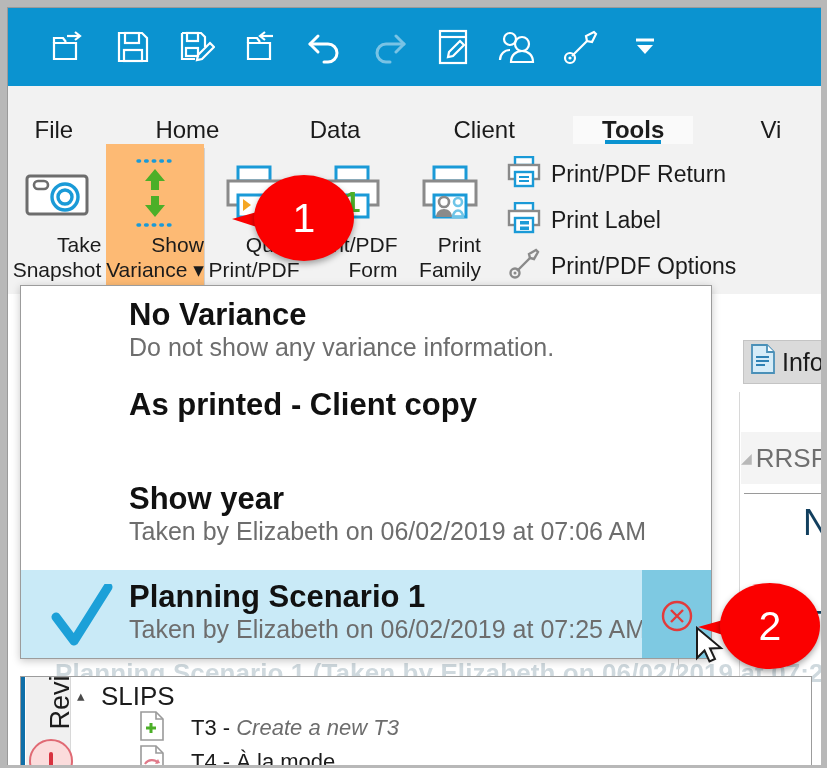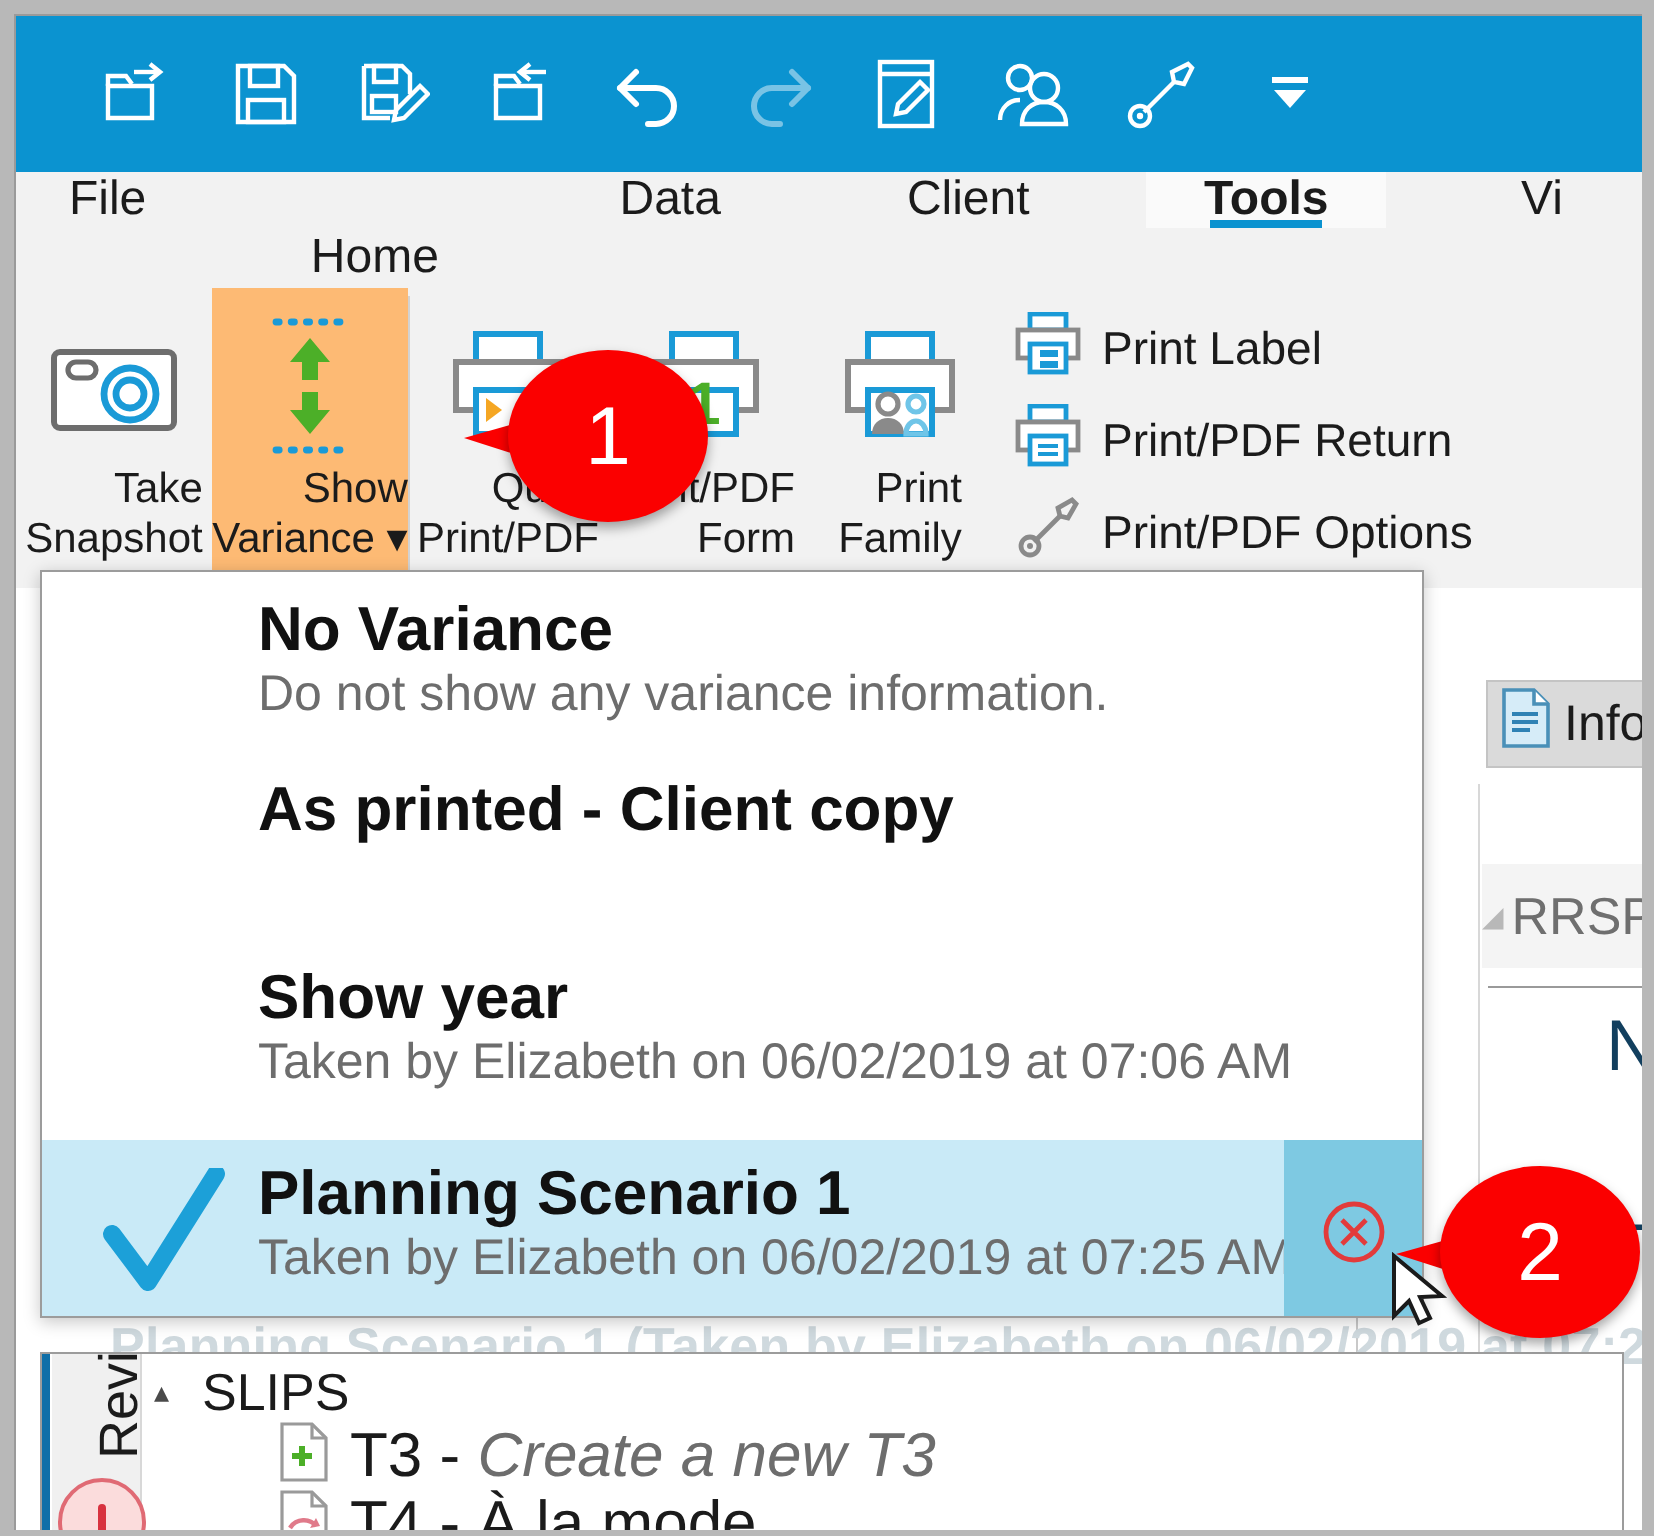--- a/index.html
+++ b/index.html
@@ -23,21 +23,21 @@
   .qat-inner{display:flex;align-items:center;height:78px;padding-left:40px;gap:22px;}
   .qicon{width:42px;height:42px;display:flex;align-items:center;justify-content:center;cursor:pointer;}
   .qicon svg{display:block;}
   .qicon.dim svg{opacity:.45;}
 
   
   .tabstrip{
     position:absolute;left:0;top:78px;width:813px;height:58px;
     background:#f2f2f2;border-bottom:1px solid #dcdcdc;
   }
-  .tabs{display:flex;height:58px;align-items:flex-start;gap:28px;}
+  .tabs{display:flex;height:58px;align-items:flex-end;gap:28px;}
   .tab{
     display:flex;align-items:center;justify-content:center;
     font-size:24px;color:#1b1b1b;cursor:pointer;position:relative;
     padding:0 8px;
   }
   .tab.t-file{width:108px;}
   .tab.t-home{width:148px;margin-top:29px;}
   .tab.t-data{width:148px;}
   .tab.t-client{width:152px;}
   .tab.t-tools{width:148px;background:#fafafa;font-weight:bold;}
@@ -104,21 +104,21 @@
   .tp-badge{
     position:absolute;left:8px;top:62px;width:40px;height:40px;border-radius:50%;
     background:#fbdcdc;border:2px solid #e06a74;display:flex;align-items:center;justify-content:center;
   }
   .tp-badge i{display:block;width:4px;height:18px;background:#d8323f;border-radius:2px;}
   .tree{position:absolute;left:56px;top:4px;right:0;}
   .tnode{display:flex;align-items:center;height:30px;gap:8px;}
   .tnode .twist{font-size:15px;color:#4a4a4a;width:16px;}
   .tnode .tlabel{font-size:26px;color:#1b1b1b;white-space:nowrap;}
   .tchild{display:flex;align-items:center;height:34px;gap:10px;padding-left:62px;}
-  .tchild .tlabel{font-size:31px;color:#1b1b1b;white-space:nowrap;}
+  .tchild .tlabel{font-size:22px;color:#1b1b1b;white-space:nowrap;margin-left:16px;}
   .tchild .tlabel em{font-style:italic;color:#6d6d6d;}
 
   
   .menu{
     position:absolute;left:12px;top:277px;width:690px;height:372px;
     background:#ffffff;border:1px solid #9c9c9c;box-shadow:0 2px 8px rgba(0,0,0,.22);
     overflow:hidden;
   }
   .mitem{position:relative;padding:0 0 0 108px;cursor:pointer;}
   .mitem .mtitle{font-size:31px;font-weight:bold;color:#111111;line-height:34px;white-space:nowrap;}
@@ -330,36 +330,36 @@
         <div class="rlabel"><span>Print</span><br><span>Family</span></div>
       </div>
 
       <div class="rlist">
         <div class="rrow">
           <span>
             <svg width="34" height="32" viewBox="0 0 34 32">
                 <rect x="8" y="1" width="18" height="8" fill="#fff" stroke="#1a9ad7" stroke-width="2.4"></rect>
                 <rect x="2" y="9" width="30" height="14" fill="#fff" stroke="#8a8a8a" stroke-width="2.4"></rect>
                 <rect x="8" y="16" width="18" height="14" fill="#fff" stroke="#1a9ad7" stroke-width="2.4"></rect>
-                <rect x="13" y="19" width="9" height="3.5" fill="#1a9ad7"></rect>
-                <rect x="13" y="24.5" width="9" height="3.5" fill="#1a9ad7"></rect>
+                <path d="M12 21h10M12 25h10" stroke="#1a9ad7" stroke-width="2"></path>
               </svg>
           </span>
-          <span class="rrow-label">Print Label</span>
+          <span class="rrow-label">Print/PDF Return</span>
         </div>
         <div class="rrow">
           <span>
             <svg width="34" height="32" viewBox="0 0 34 32">
                 <rect x="8" y="1" width="18" height="8" fill="#fff" stroke="#1a9ad7" stroke-width="2.4"></rect>
                 <rect x="2" y="9" width="30" height="14" fill="#fff" stroke="#8a8a8a" stroke-width="2.4"></rect>
                 <rect x="8" y="16" width="18" height="14" fill="#fff" stroke="#1a9ad7" stroke-width="2.4"></rect>
-                <path d="M12 21h10M12 25h10" stroke="#1a9ad7" stroke-width="2"></path>
+                <rect x="13" y="19" width="9" height="3.5" fill="#1a9ad7"></rect>
+                <rect x="13" y="24.5" width="9" height="3.5" fill="#1a9ad7"></rect>
               </svg>
           </span>
-          <span class="rrow-label">Print/PDF Return</span>
+          <span class="rrow-label">Print Label</span>
         </div>
         <div class="rrow">
           <span>
             <svg width="34" height="32" viewBox="0 0 34 32">
                 <path d="M29 2l-7 4 1 4 4 1 4-7z" fill="none" stroke="#8a8a8a" stroke-width="2.4"></path>
                 <path d="M23 10L10 23" fill="none" stroke="#8a8a8a" stroke-width="2.4"></path>
                 <circle cx="8" cy="25" r="4.5" fill="none" stroke="#8a8a8a" stroke-width="2.4"></circle>
                 <circle cx="8" cy="25" r="1.5" fill="#8a8a8a"></circle>
               </svg>
           </span>

